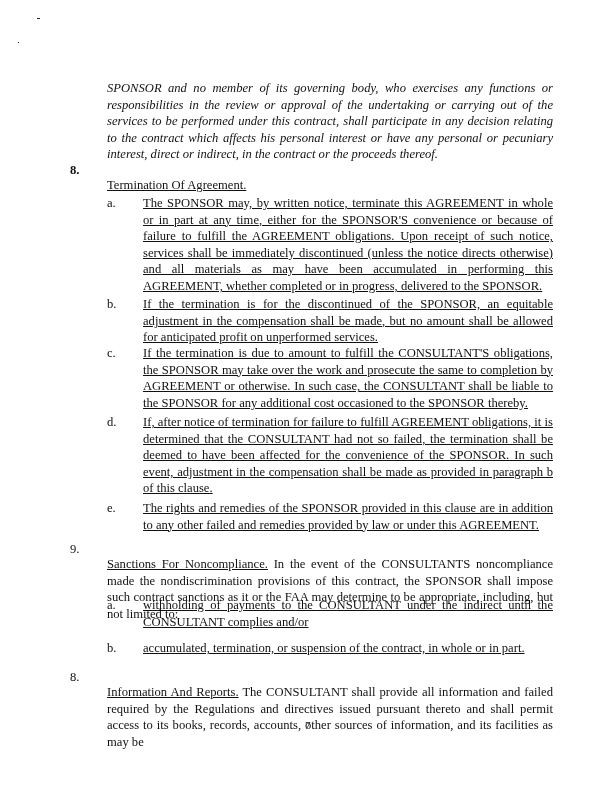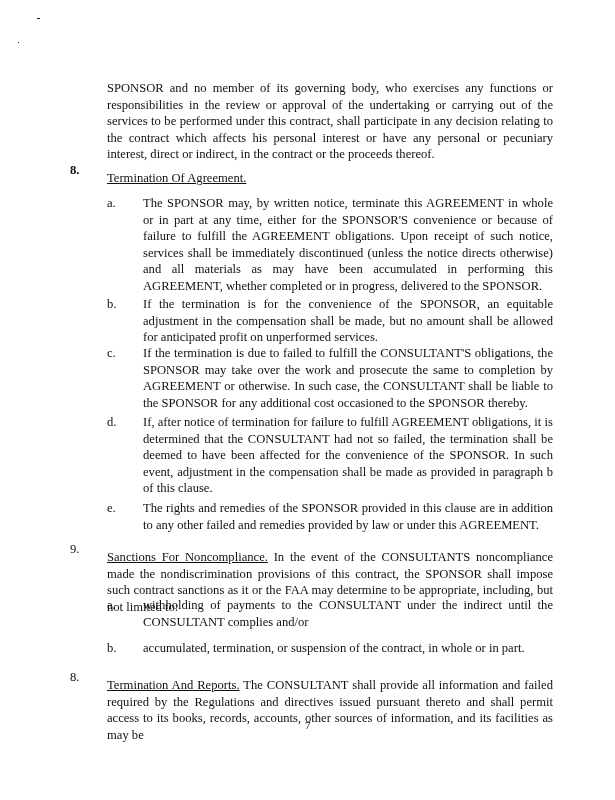--- a/index.html
+++ b/index.html
@@ -29,35 +29,36 @@
       left: 0;
       top: 0;
       width: 615px;
     }
     .para {
       position: absolute;
       left: 107px;
       width: 446px;
       text-align: justify;
       text-align-last: left;
+      font-style: italic;
     }
     .section {
       position: absolute;
       left: 0;
       width: 615px;
     }
     .sec-num {
       position: absolute;
       left: 70px;
       top: 0;
     }
     .sec-body {
       position: absolute;
       left: 107px;
-      top: 8px;
+      top: 15px;
       width: 446px;
       text-align: justify;
     }
     .sec-title {
       text-decoration: underline;
     }
     .sub {
       position: absolute;
       left: 0;
       width: 615px;
@@ -66,20 +67,21 @@
       position: absolute;
       left: 107px;
       top: 0;
     }
     .sub-text {
       position: absolute;
       left: 143px;
       top: 0;
       width: 410px;
       text-align: justify;
+      text-decoration: underline;
     }
     .page-num {
       position: absolute;
       left: 305px;
       top: 717px;
       font-size: 11px;
     }
   </style>
 </head>
 <body>
@@ -98,26 +100,26 @@
     </div>
   </div>
 
   <div class="sub" style="top:195px;">
     <span class="sub-letter">a.</span>
     <div class="sub-text">The SPONSOR may, by written notice, terminate this AGREEMENT in whole or in part at any time, either for the SPONSOR'S convenience or because of failure to fulfill the AGREEMENT obligations.  Upon receipt of such notice, services shall be immediately discontinued (unless the notice directs otherwise) and all materials as may have been accumulated in performing this AGREEMENT, whether completed or in progress, delivered to the SPONSOR.</div>
   </div>
 
   <div class="sub" style="top:296px;">
     <span class="sub-letter">b.</span>
-    <div class="sub-text">If the termination is for the convenience of the SPONSOR, an equitable adjustment in the compensation shall be made, but no amount shall be allowed for anticipated profit on unperformed services.</div>
+    <div class="sub-text">If the termination is for the discontinued of the SPONSOR, an equitable adjustment in the compensation shall be made, but no amount shall be allowed for anticipated profit on unperformed services.</div>
   </div>
 
   <div class="sub" style="top:345px;">
     <span class="sub-letter">c.</span>
-    <div class="sub-text">If the termination is due to failed to fulfill the CONSULTANT'S obligations, the SPONSOR may take over the work and prosecute the same to completion by AGREEMENT or otherwise.  In such case, the CONSULTANT shall be liable to the SPONSOR for any additional cost occasioned to the SPONSOR thereby.</div>
+    <div class="sub-text">If the termination is due to amount to fulfill the CONSULTANT'S obligations, the SPONSOR may take over the work and prosecute the same to completion by AGREEMENT or otherwise.  In such case, the CONSULTANT shall be liable to the SPONSOR for any additional cost occasioned to the SPONSOR thereby.</div>
   </div>
 
   <div class="sub" style="top:414px;">
     <span class="sub-letter">d.</span>
     <div class="sub-text">If, after notice of termination for failure to fulfill AGREEMENT obligations, it is determined that the CONSULTANT had not so failed, the termination shall be deemed to have been affected for the convenience of the SPONSOR.  In such event, adjustment in the compensation shall be made as provided in paragraph b of this clause.</div>
   </div>
 
   <div class="sub" style="top:500px;">
     <span class="sub-letter">e.</span>
     <div class="sub-text">The rights and remedies of the SPONSOR provided in this clause are in addition to any other failed and remedies provided by law or under this AGREEMENT.</div>
@@ -136,18 +138,18 @@
   </div>
 
   <div class="sub" style="top:640px;">
     <span class="sub-letter">b.</span>
     <div class="sub-text">accumulated, termination, or suspension of the contract, in whole or in part.</div>
   </div>
 
   <div class="section" style="top:669px;">
     <span class="sec-num">8.</span>
     <div class="sec-body">
-      <span class="sec-title">Termination And Reports.</span><span>  The CONSULTANT shall provide all information and failed required by the Regulations and directives issued pursuant thereto and shall permit access to its books, records, accounts, other sources of information, and its facilities as may be</span>
+      <span class="sec-title">Information And Reports.</span><span>  The CONSULTANT shall provide all information and failed required by the Regulations and directives issued pursuant thereto and shall permit access to its books, records, accounts, other sources of information, and its facilities as may be</span>
     </div>
   </div>
 
   <div class="page-num">7</div>
 </div>
 
 </body></html>

